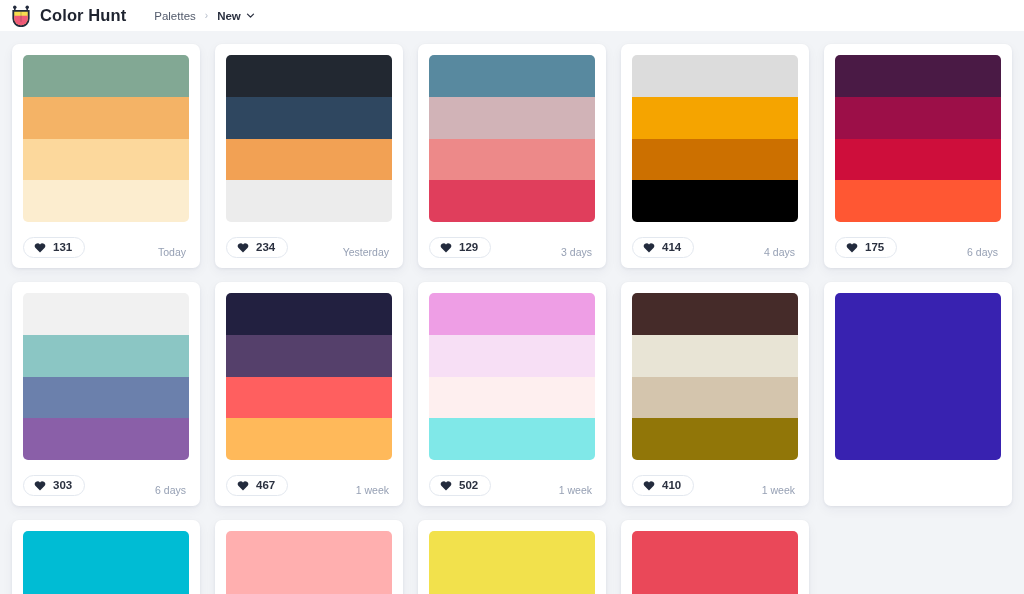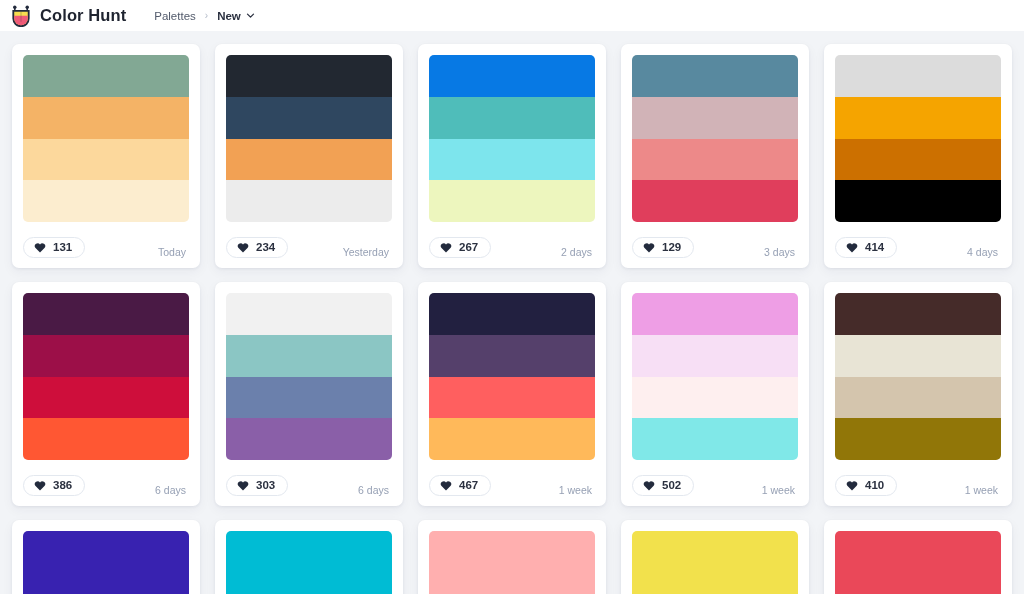--- a/index.html
+++ b/index.html
@@ -234,39 +234,20 @@
               <path d="M12 21.2 L2.6 11.6 A5.6 5.6 0 0 1 12 5.1 A5.6 5.6 0 0 1 21.4 11.6 Z" fill="#232b3d"></path>
             </svg>
           </span>
           <span class="like-count">234</span>
         </div>
         <div class="time-label">Yesterday</div>
       </div>
     </div>
     <div class="palette-card">
       <div class="swatches">
-        <div class="swatch" title="#0779e4" style="background: rgb(7, 121, 228);"></div>
-        <div class="swatch" title="#4fbdba" style="background: rgb(79, 189, 186);"></div>
-        <div class="swatch" title="#7de5ed" style="background: rgb(125, 229, 237);"></div>
-        <div class="swatch" title="#edf6be" style="background: rgb(237, 246, 190);"></div>
-      </div>
-      <div class="card-footer">
-        <div class="like-badge">
-          <span>
-            <svg class="heart-icon" viewBox="0 0 24 22" aria-hidden="true">
-              <path d="M12 21.2 L2.6 11.6 A5.6 5.6 0 0 1 12 5.1 A5.6 5.6 0 0 1 21.4 11.6 Z" fill="#232b3d"></path>
-            </svg>
-          </span>
-          <span class="like-count">267</span>
-        </div>
-        <div class="time-label">2 days</div>
-      </div>
-    </div>
-    <div class="palette-card">
-      <div class="swatches">
         <div class="swatch" title="#58899f" style="background: rgb(88, 137, 159);"></div>
         <div class="swatch" title="#d1b3b7" style="background: rgb(209, 179, 183);"></div>
         <div class="swatch" title="#ed8989" style="background: rgb(237, 137, 137);"></div>
         <div class="swatch" title="#e03e5c" style="background: rgb(224, 62, 92);"></div>
       </div>
       <div class="card-footer">
         <div class="like-badge">
           <span>
             <svg class="heart-icon" viewBox="0 0 24 22" aria-hidden="true">
               <path d="M12 21.2 L2.6 11.6 A5.6 5.6 0 0 1 12 5.1 A5.6 5.6 0 0 1 21.4 11.6 Z" fill="#232b3d"></path>
@@ -303,21 +284,21 @@
         <div class="swatch" title="#ce0e3b" style="background: rgb(206, 14, 59);"></div>
         <div class="swatch" title="#ff5733" style="background: rgb(255, 87, 51);"></div>
       </div>
       <div class="card-footer">
         <div class="like-badge">
           <span>
             <svg class="heart-icon" viewBox="0 0 24 22" aria-hidden="true">
               <path d="M12 21.2 L2.6 11.6 A5.6 5.6 0 0 1 12 5.1 A5.6 5.6 0 0 1 21.4 11.6 Z" fill="#232b3d"></path>
             </svg>
           </span>
-          <span class="like-count">386</span>
+          <span class="like-count">175</span>
         </div>
         <div class="time-label">6 days</div>
       </div>
     </div>
     <div class="palette-card">
       <div class="swatches">
         <div class="swatch" title="#f1f1f1" style="background: rgb(241, 241, 241);"></div>
         <div class="swatch" title="#8bc6c4" style="background: rgb(139, 198, 196);"></div>
         <div class="swatch" title="#6b80ac" style="background: rgb(107, 128, 172);"></div>
         <div class="swatch" title="#8a5fa8" style="background: rgb(138, 95, 168);"></div>

